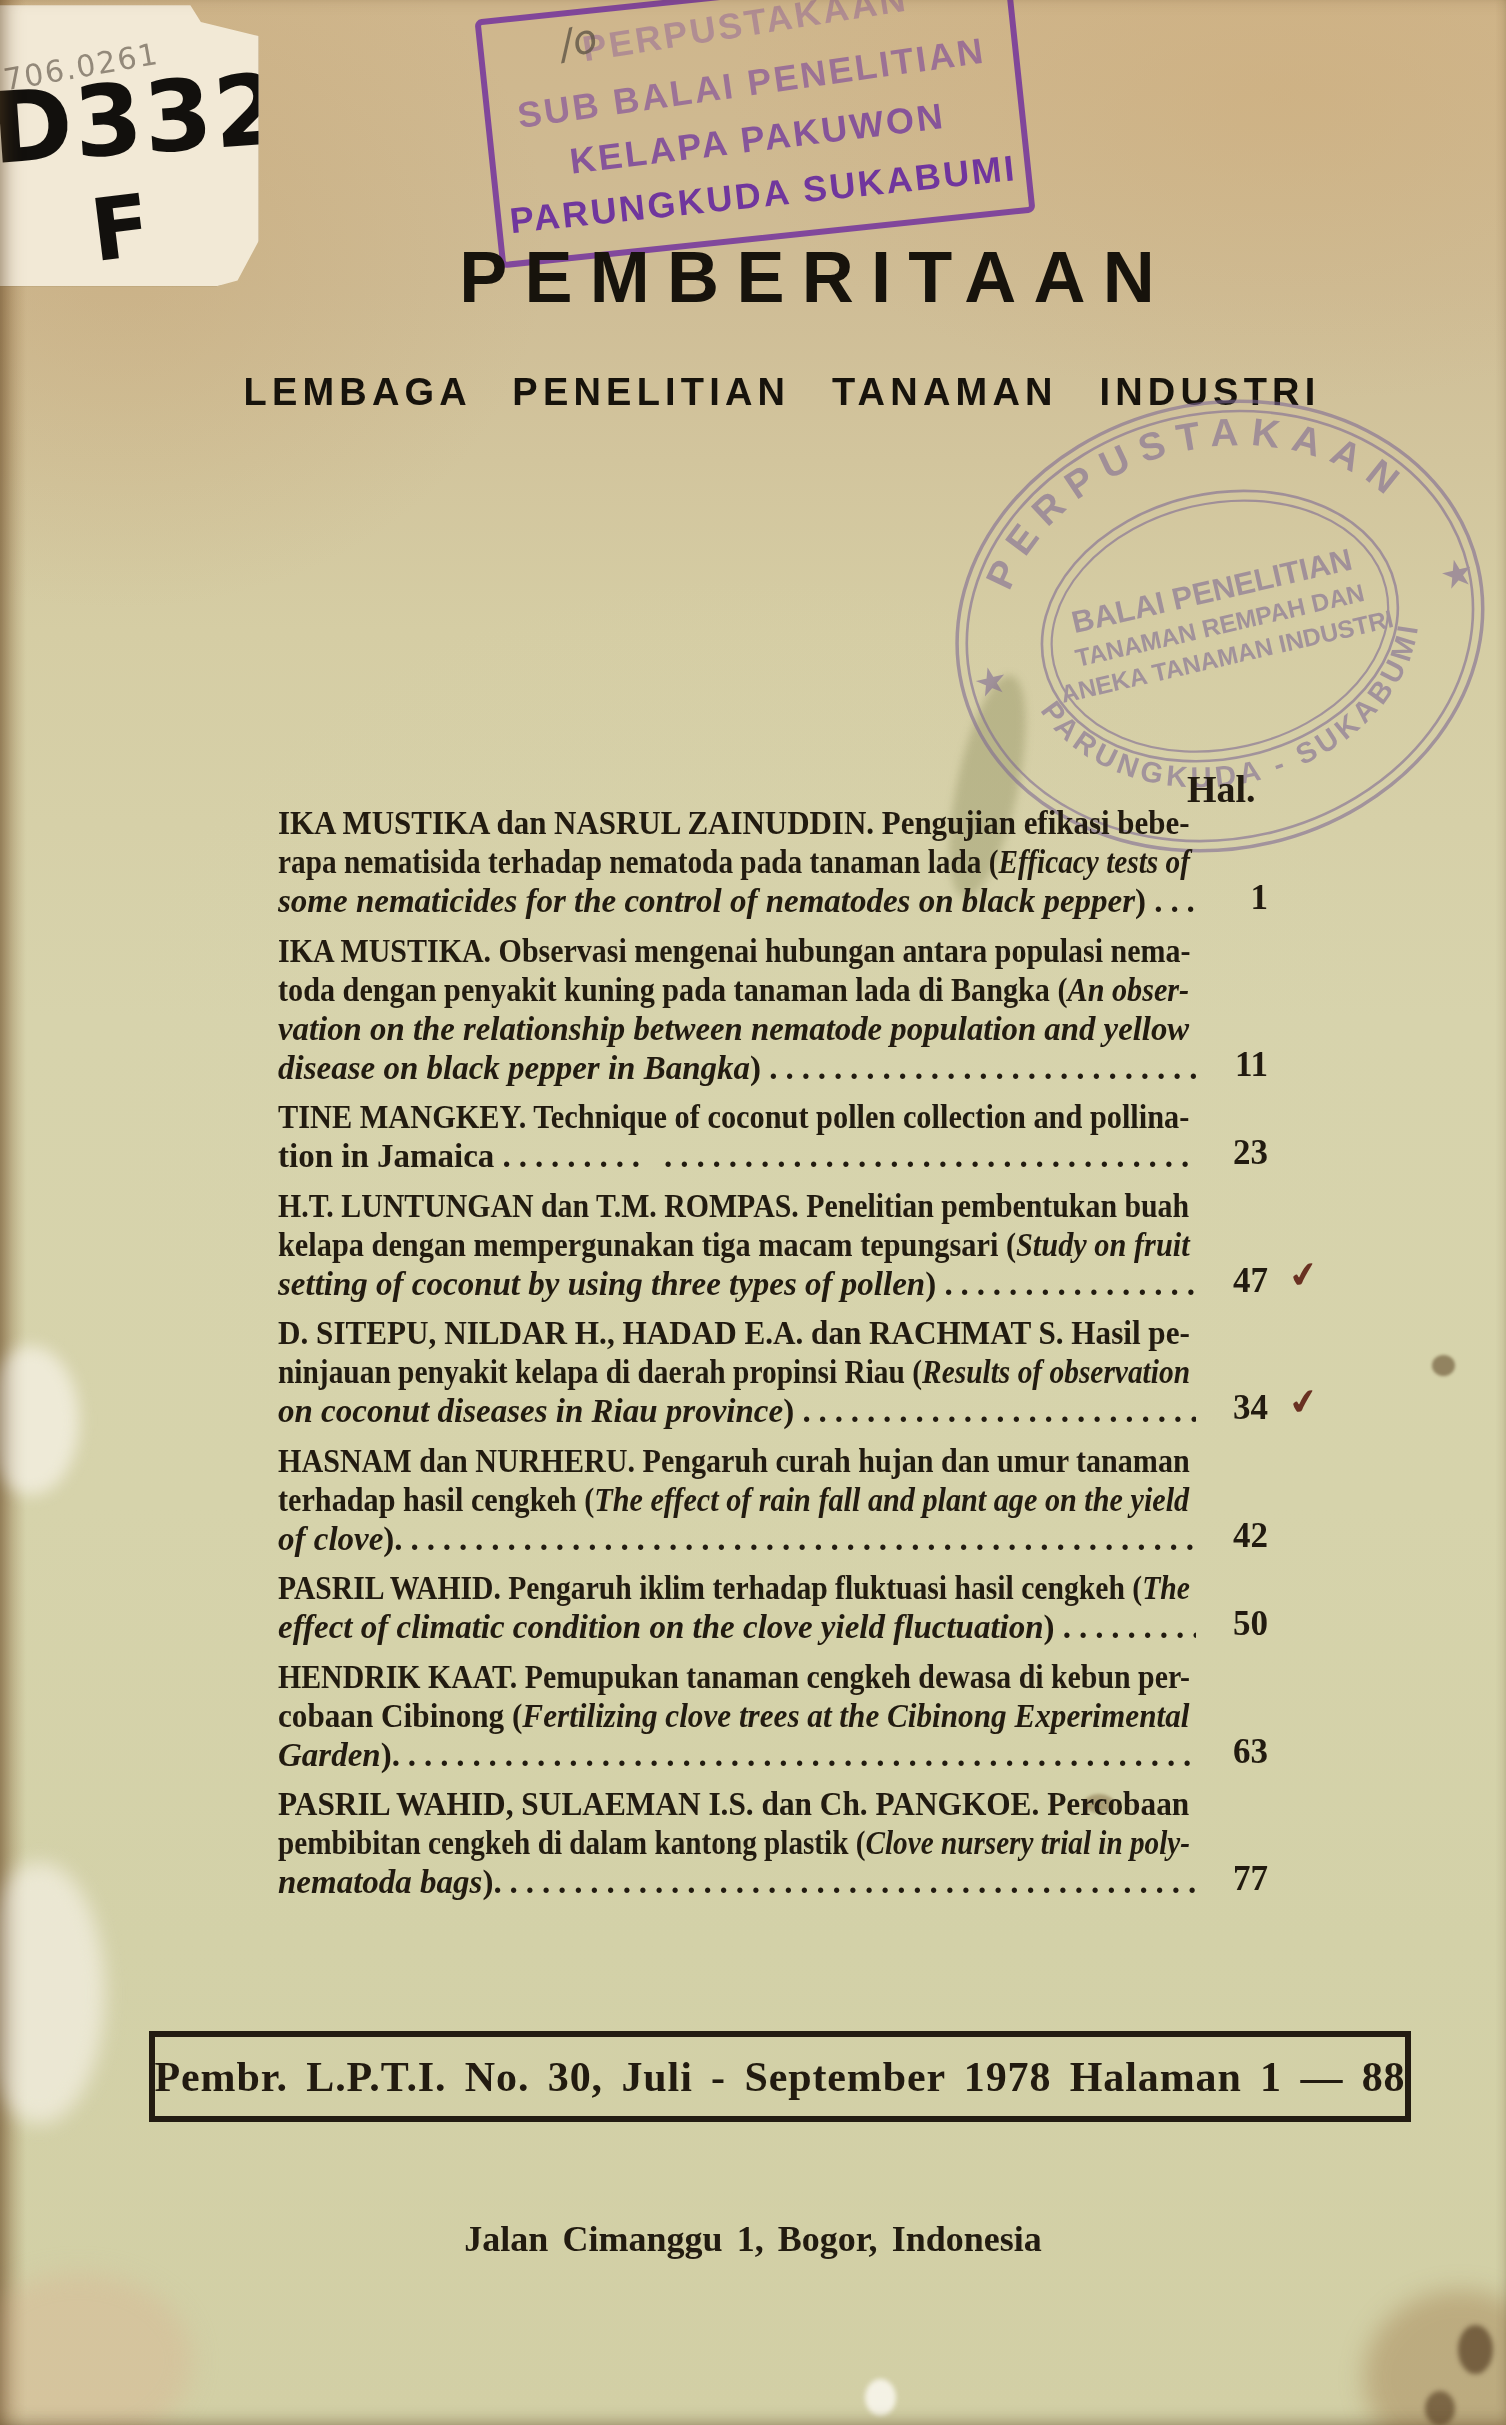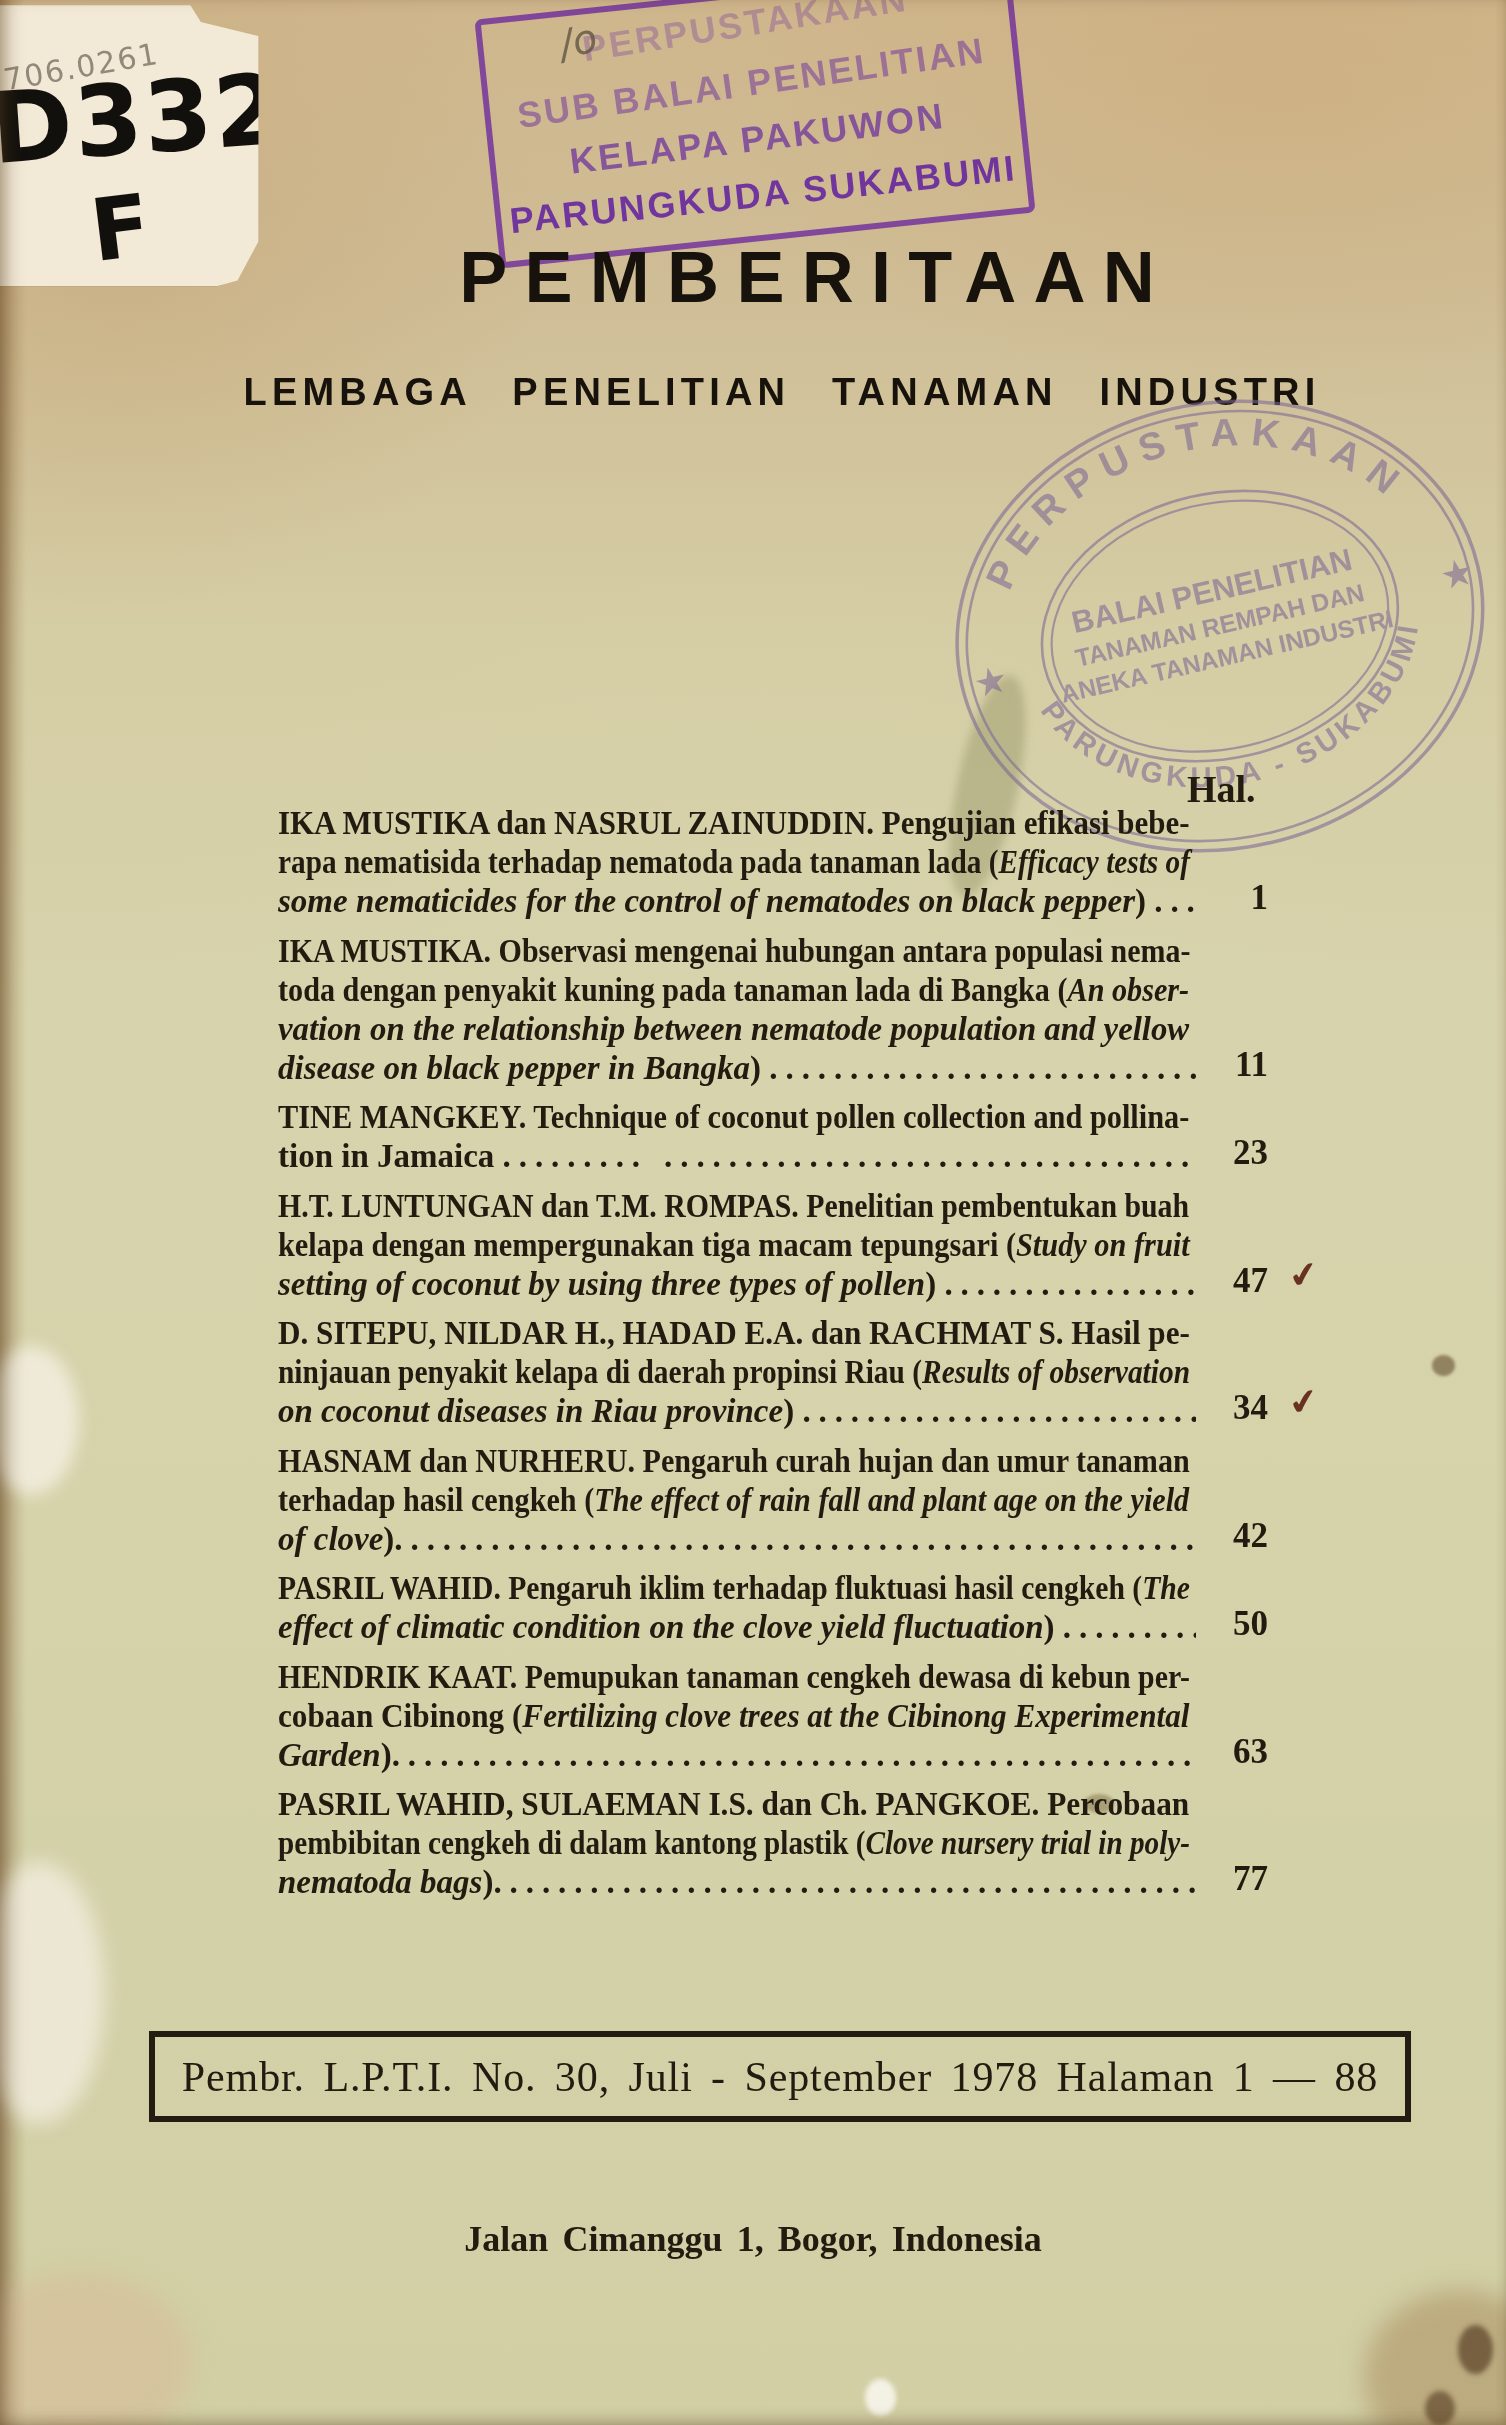--- a/index.html
+++ b/index.html
@@ -114,21 +114,21 @@
     color:#5e2014;transform:rotate(-10deg);font-family:"DejaVu Sans",sans-serif;opacity:.9;
   }
 
   
   .footer-box{
     position:absolute;left:149px;top:2031px;width:1262px;height:91px;
     border:6.1px solid #231c12;box-sizing:border-box;
     display:flex;align-items:center;justify-content:center;
   }
   .footer-box span{
-    font-weight:400;font-size:42px;letter-spacing:0.9px;word-spacing:7px;white-space:nowrap;
+    font-weight:700;font-size:42px;letter-spacing:0.9px;word-spacing:7px;white-space:nowrap;
   }
   .pub1{
     position:absolute;left:0;top:2161px;width:100%;text-align:center;
     font-weight:700;font-size:38px;word-spacing:5.2px;
   }
   .pub2{
     position:absolute;left:0;top:2218px;width:100%;text-align:center;
     font-weight:700;font-size:36px;word-spacing:5.2px;
   }
 </style>

